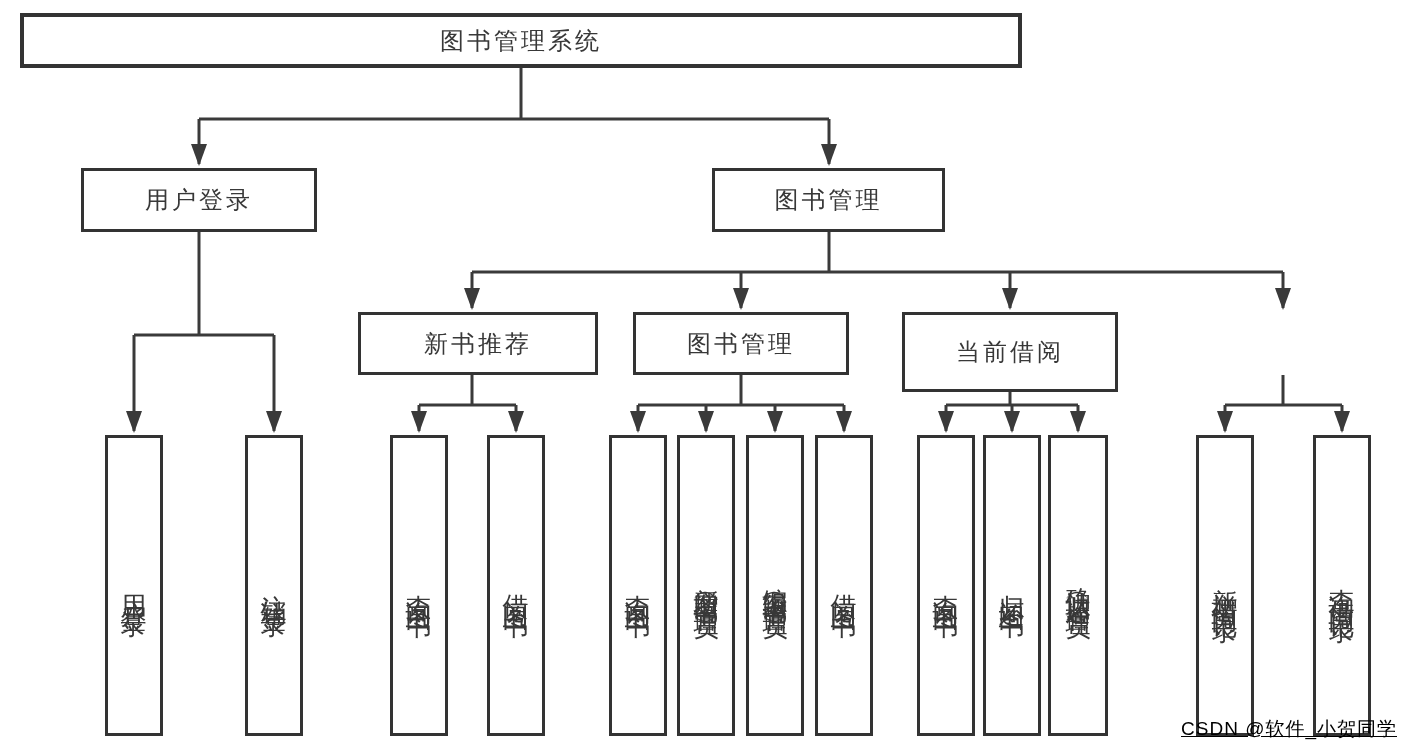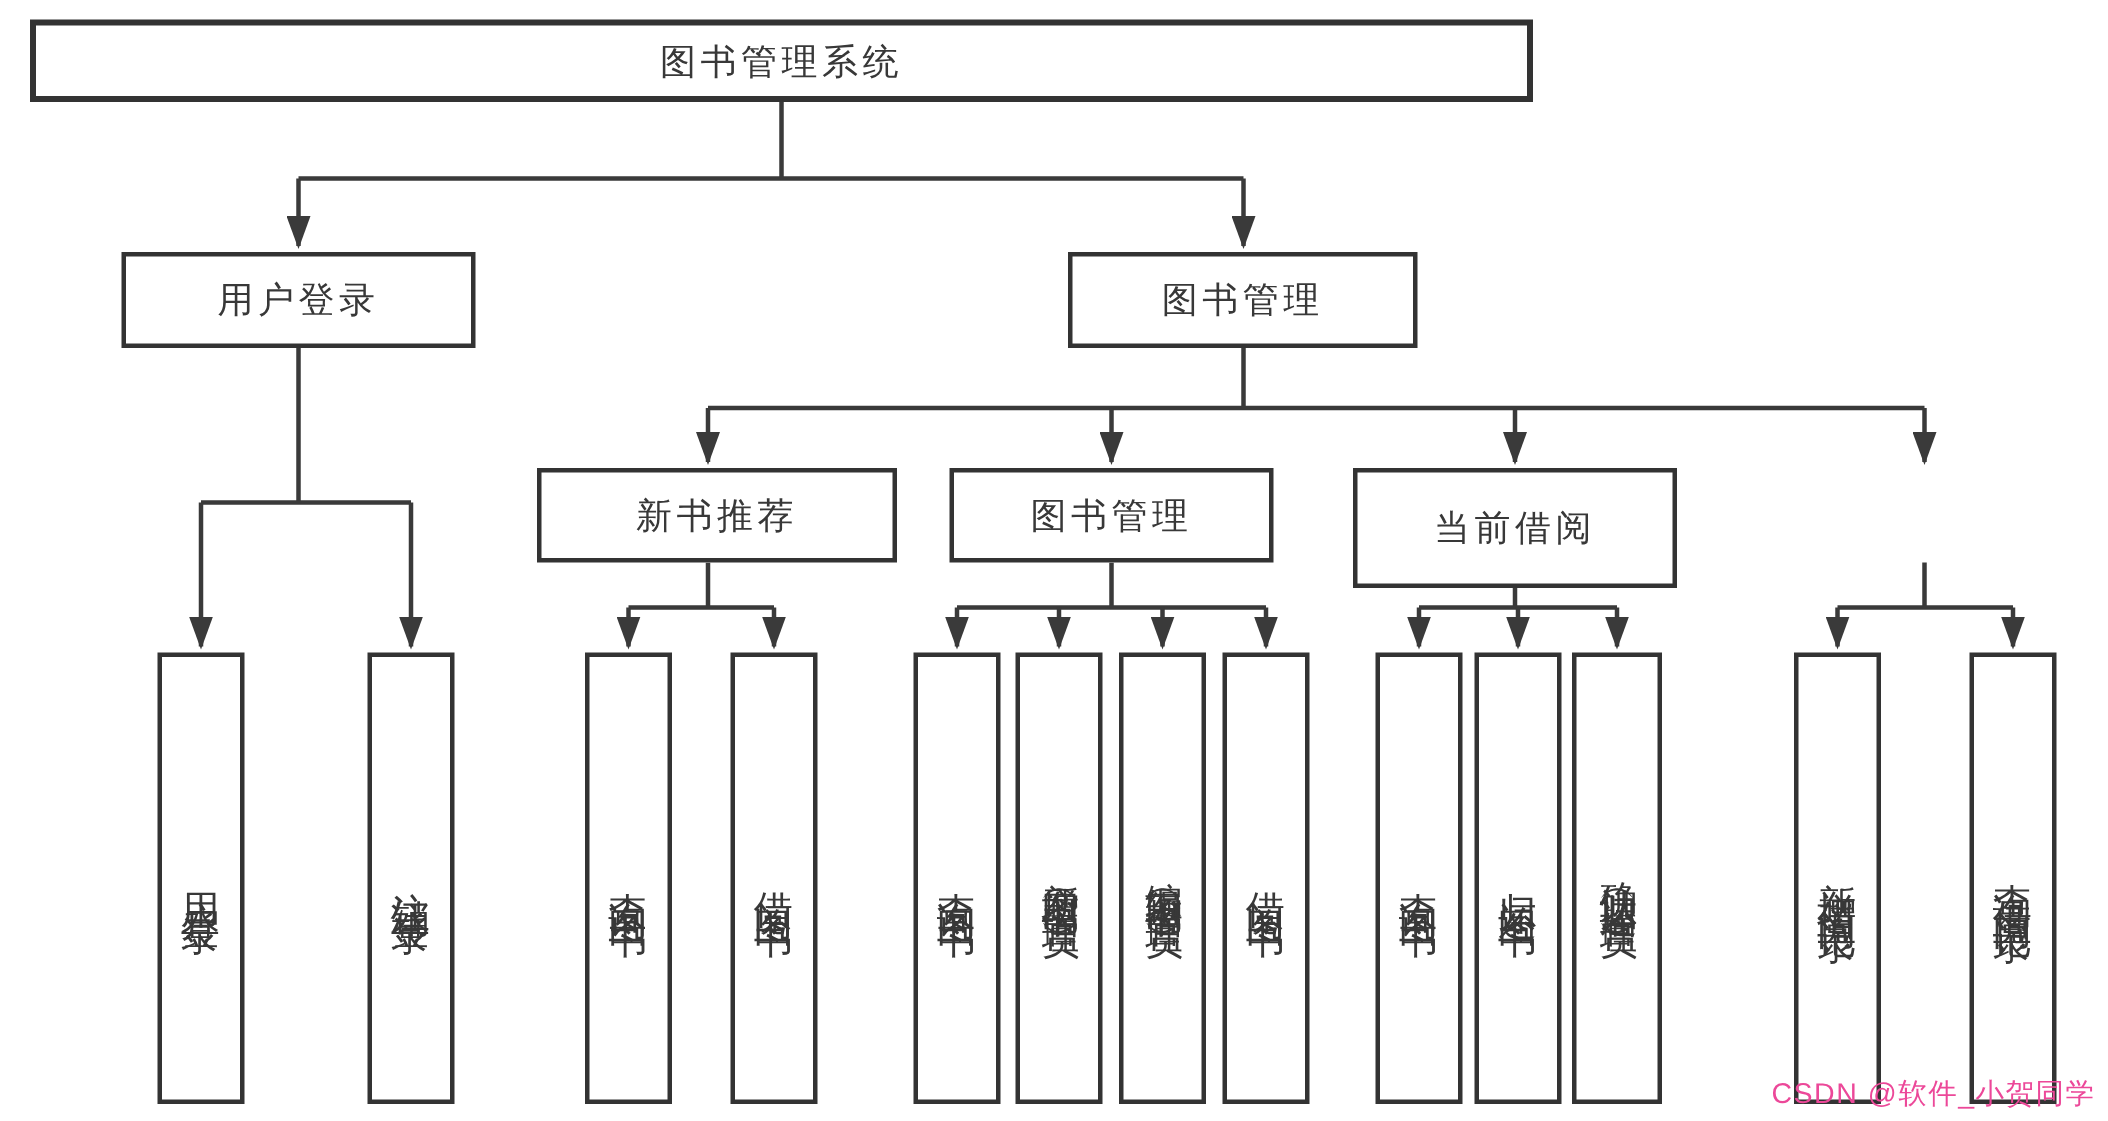--- a/index.html
+++ b/index.html
@@ -38,23 +38,24 @@
     color:#383838;
     font-size:26px;
     letter-spacing:6px;
     line-height:1;
     white-space:nowrap;
   }
   .leaf.long .vtext{font-size:25px;letter-spacing:4px;}
   .watermark{
     position:absolute;
     right:8px;bottom:5px;
-    color:#ec4899;
+    color:#000000;
     font-size:19px;
     letter-spacing:1px;
+    text-decoration:underline;
   }
 </style>
 </head>
 <body>
 
 <div id="canvas">
 
   <svg id="wires" viewBox="0 0 1405 747" xmlns="http://www.w3.org/2000/svg" aria-hidden="true">
     <defs>
       <marker id="arw" markerUnits="userSpaceOnUse" markerWidth="22" markerHeight="16" viewBox="0 0 22 16" refX="20" refY="8" orient="auto">

